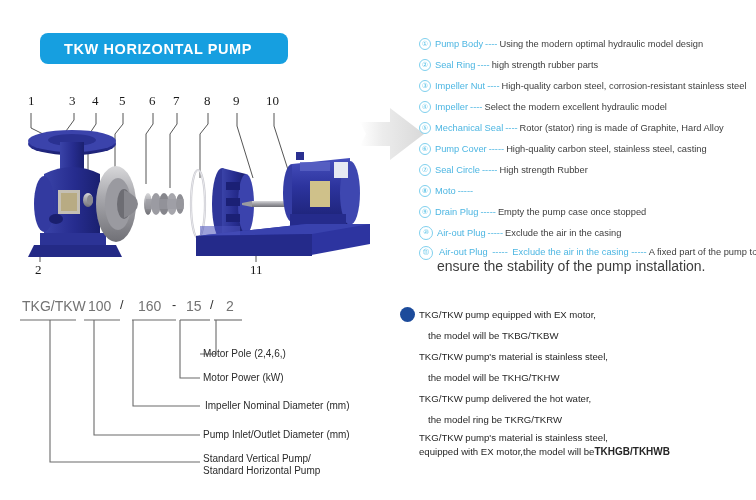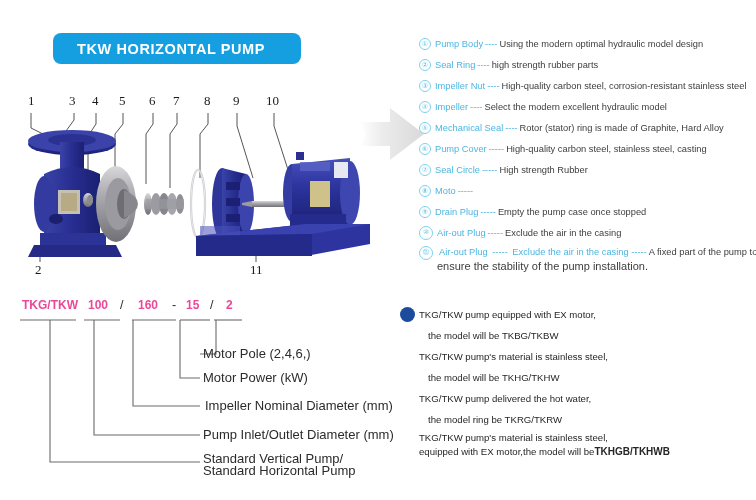--- a/index.html
+++ b/index.html
@@ -12,21 +12,21 @@
     height: 500px;
     position: relative;
     overflow: hidden;
     font-family: "Liberation Sans", sans-serif;
     color: #3a3a3a;
   }
 
   
   #title-banner {
     position: absolute;
-    left: 53px;
+    left: 40px;
     top: 33px;
     width: 248px;
     height: 31px;
     background: #169fe0;
     border-radius: 8px;
     display: flex;
     align-items: center;
   }
   #title-banner .title-text {
     color: #ffffff;
@@ -99,55 +99,55 @@
     text-align: right;
   }
   .legend-desc {
     color: #3d3d3d;
   }
   .legend-desc-blue { color: #4db6e2; }
   .legend-wrap2 {
     display: block;
     padding-left: 18px;
     color: #3d3d3d;
-    font-size: 11px;
+    font-size: 14px;
     line-height: 13px;
   }
 
   
   #nomenclature {
     position: absolute;
     left: 0px;
     top: 292px;
     width: 400px;
     height: 200px;
   }
   #nomenclature .code-row {
     position: absolute;
     top: 6px;
     left: 0;
     width: 400px;
     height: 20px;
   }
   .code-token {
     position: absolute;
-    font-size: 12px;
-    font-weight: bold;
-    color: #ec4899;
+    font-size: 14px;
+    font-weight: normal;
+    color: #737373;
     font-family: "Liberation Sans", sans-serif;
     white-space: nowrap;
   }
   .code-sep {
     position: absolute;
     font-size: 12.5px;
     color: #2b2b2b;
   }
   .nom-label {
     position: absolute;
-    font-size: 13px;
+    font-size: 10px;
     color: #2b2b2b;
     white-space: nowrap;
     line-height: 11px;
   }
 
   
   #model-notes {
     position: absolute;
     left: 419px;
     top: 304px;

